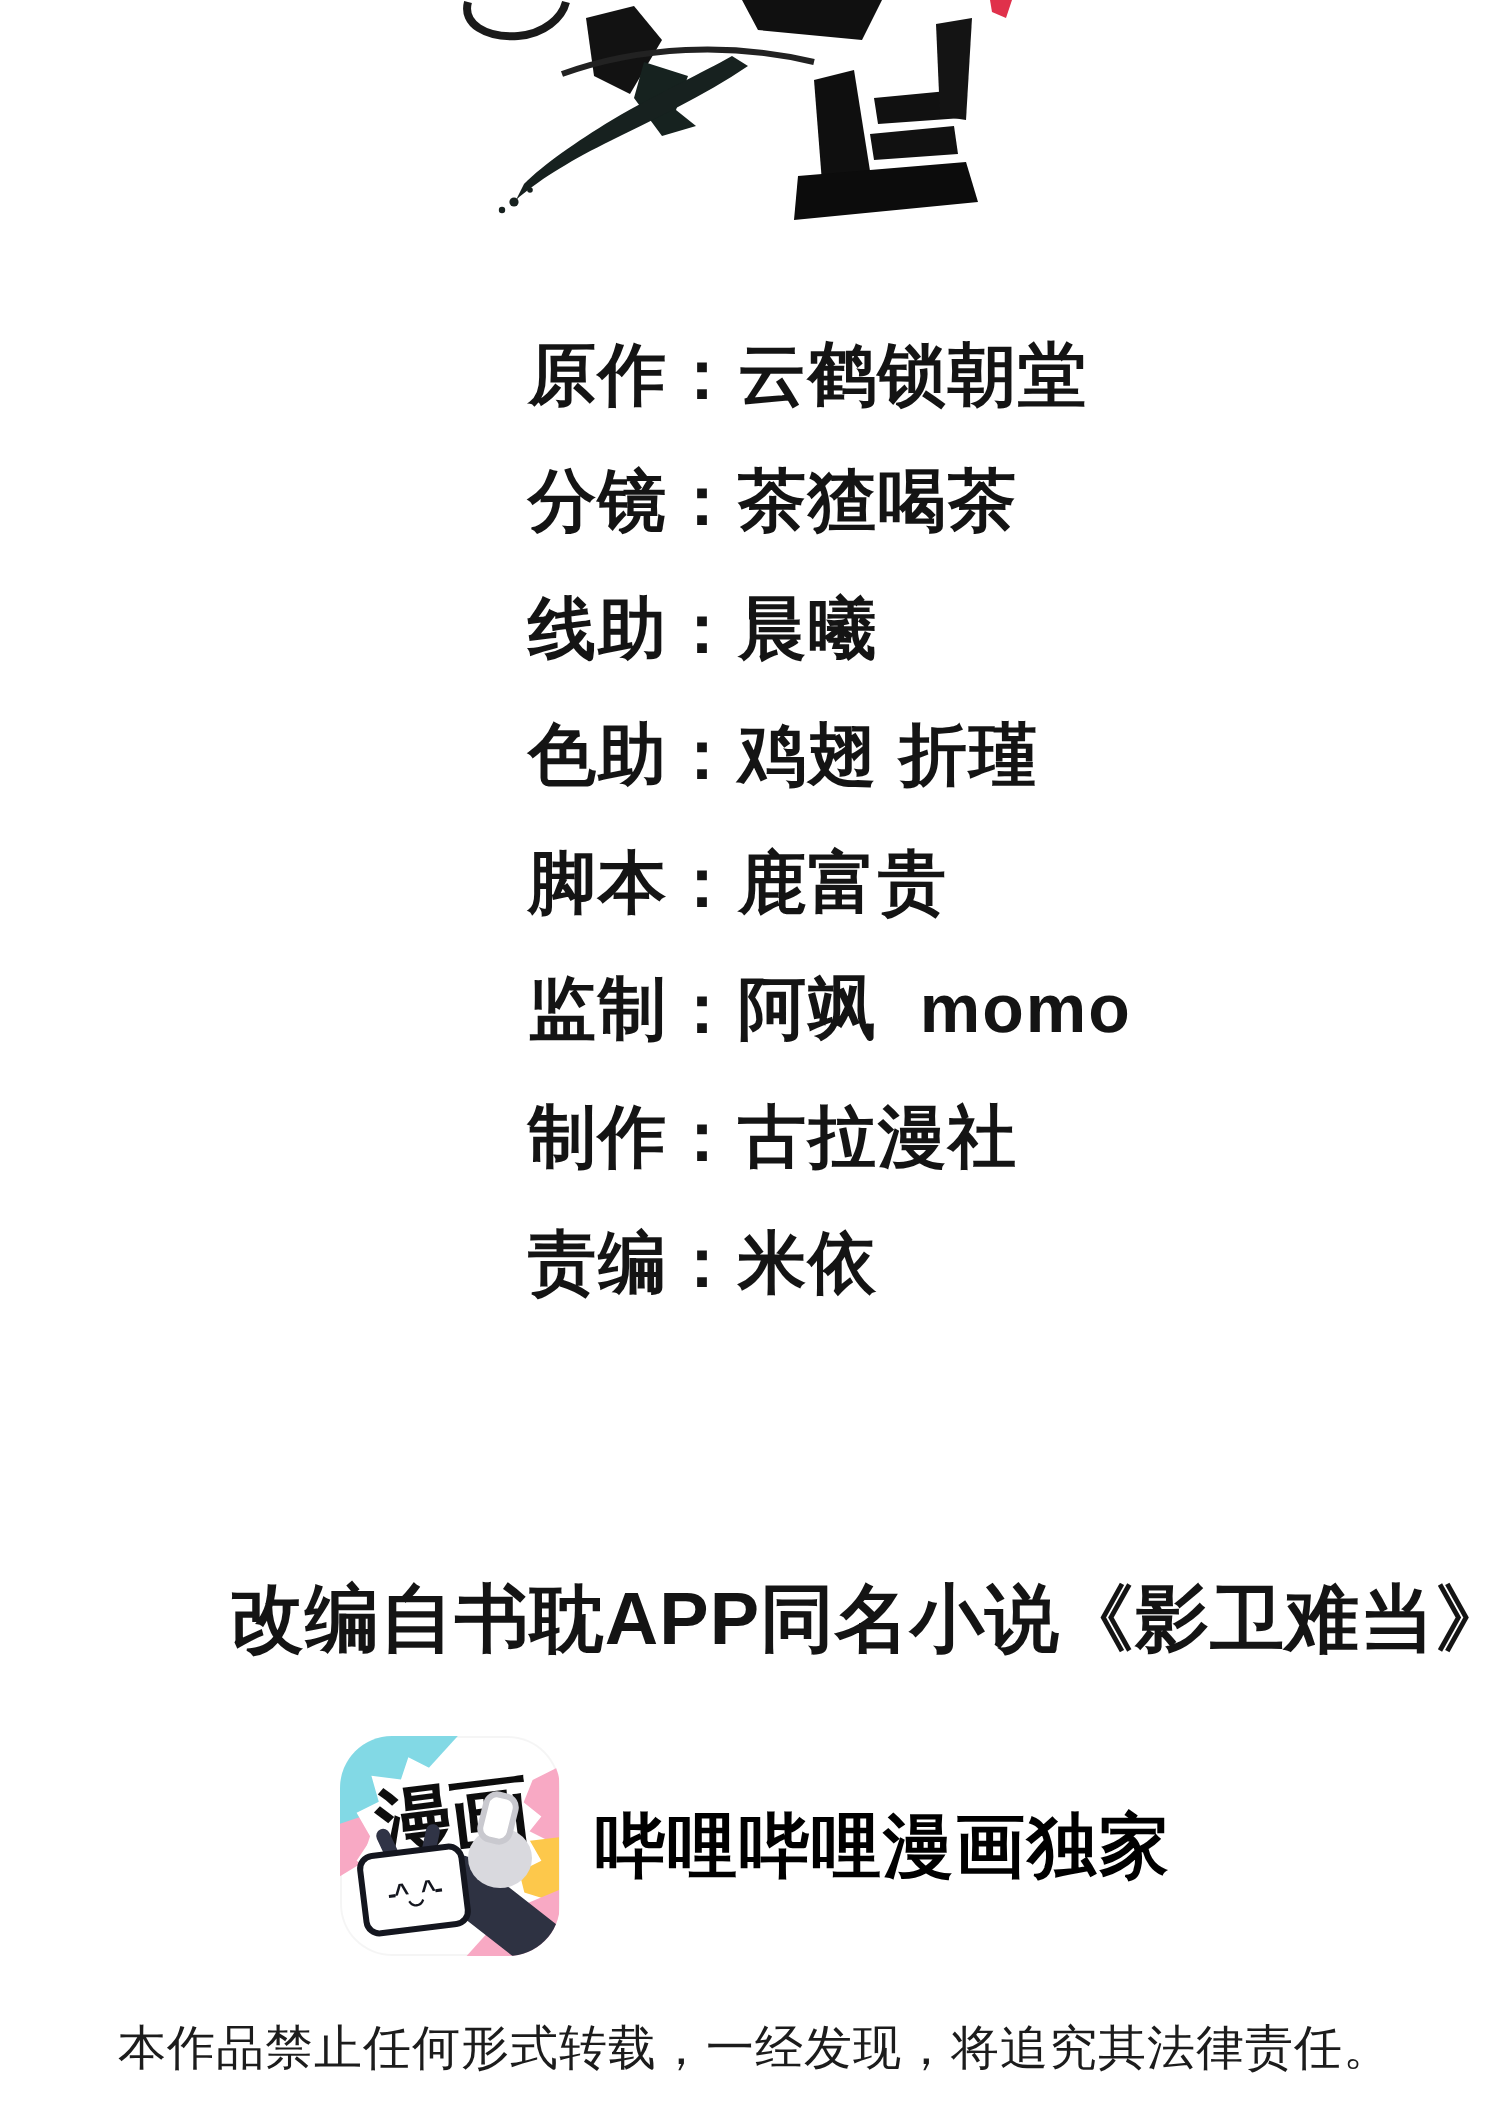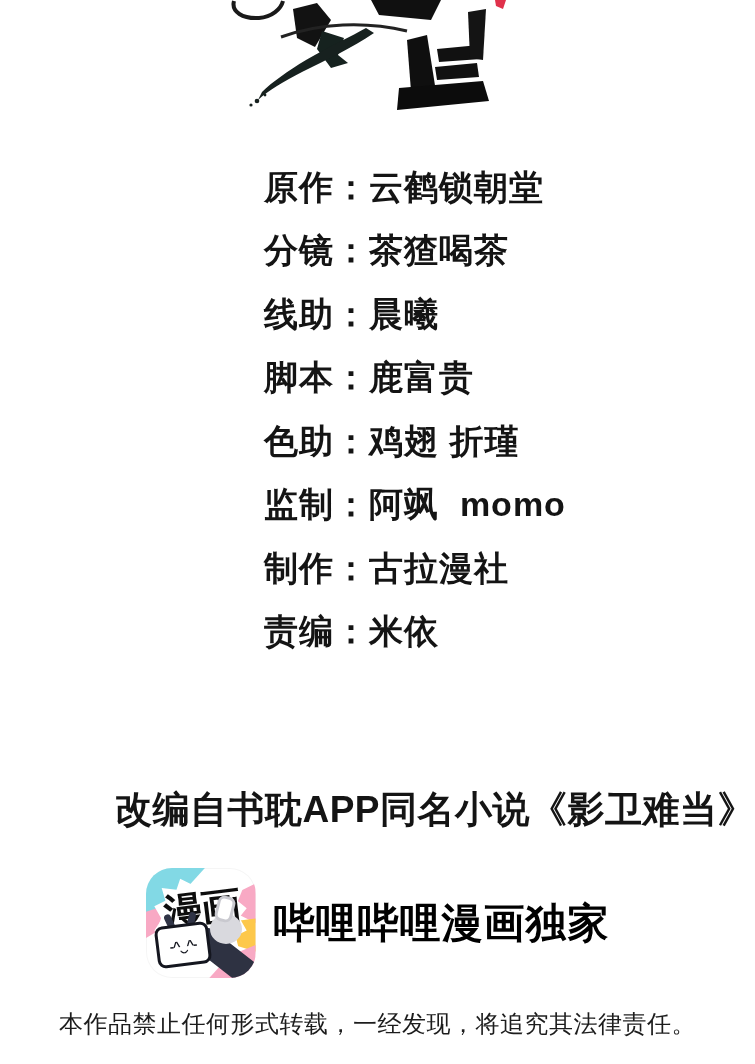--- a/index.html
+++ b/index.html
@@ -42,21 +42,21 @@
     font-size:40px;font-weight:900;letter-spacing:-3px;color:#0d0d0d;transform:rotate(-7deg);}
   .tv{position:absolute;left:10px;bottom:12px;width:48px;height:36px;background:#ffffff;border:3px solid #14161f;
     border-radius:8px;transform:rotate(-7deg);display:flex;align-items:center;justify-content:center;
     font-size:13px;font-weight:700;color:#14161f;letter-spacing:-1px;z-index:3;}
   .tv-ear{position:absolute;width:7px;height:16px;background:#303446;border-radius:4px;z-index:2;}
   .tv-ear.l{left:20px;bottom:48px;transform:rotate(-25deg);}
   .tv-ear.r{left:42px;bottom:50px;transform:rotate(12deg);}
   .brush{position:absolute;right:-16px;bottom:6px;width:86px;height:26px;background:#2e3242;border-radius:13px;transform:rotate(38deg);z-index:2;}
   .hand{position:absolute;right:14px;bottom:34px;width:32px;height:30px;background:#d9d9de;border-radius:50%;z-index:3;}
   .thumb{position:absolute;right:22px;bottom:56px;width:12px;height:20px;background:#ffffff;border:3px solid #c9c9cf;border-radius:7px;transform:rotate(14deg);z-index:3;}
-  .brand-text{font-size:41px;font-weight:800;letter-spacing:1px;color:#000;text-align:right;}
+  .brand-text{font-size:35px;font-weight:800;letter-spacing:1px;color:#000;text-align:right;}
 
   
   .disclaimer{position:absolute;top:1008px;left:0;width:755px;text-align:center;
     font-size:24px;font-weight:500;color:#1c1c1c;letter-spacing:0.5px;}
 </style>
 </head>
 <body>
 
 <div class="stage">
 
@@ -85,26 +85,26 @@
     </div>
     <div class="credit-row">
       <span class="credit-role">分镜：</span>
         <span class="credit-name">茶猹喝茶</span>
     </div>
     <div class="credit-row">
       <span class="credit-role">线助：</span>
         <span class="credit-name">晨曦</span>
     </div>
     <div class="credit-row">
+      <span class="credit-role">色助：</span>
+        <span class="credit-name">鸡翅 折瑾</span>
+    </div>
+    <div class="credit-row">
       <span class="credit-role">脚本：</span>
         <span class="credit-name">鹿富贵</span>
-    </div>
-    <div class="credit-row">
-      <span class="credit-role">色助：</span>
-        <span class="credit-name">鸡翅 折瑾</span>
     </div>
     <div class="credit-row">
       <span class="credit-role">监制：</span>
         <span class="credit-name">阿飒  momo</span>
     </div>
     <div class="credit-row">
       <span class="credit-role">制作：</span>
         <span class="credit-name">古拉漫社</span>
     </div>
     <div class="credit-row">

